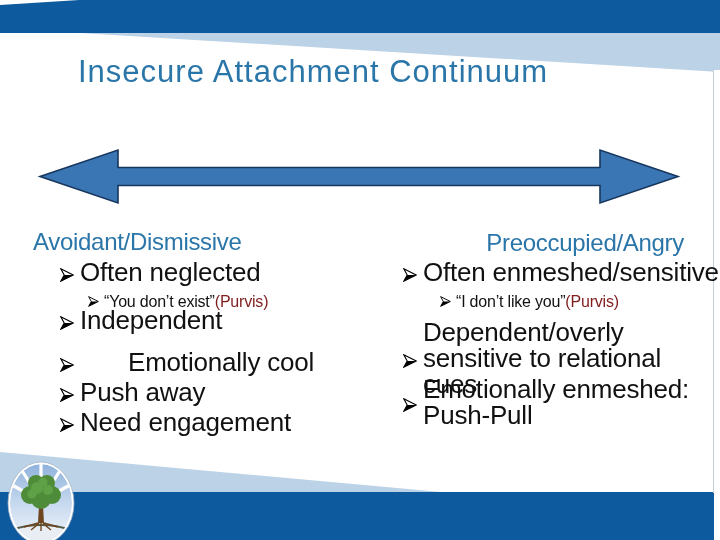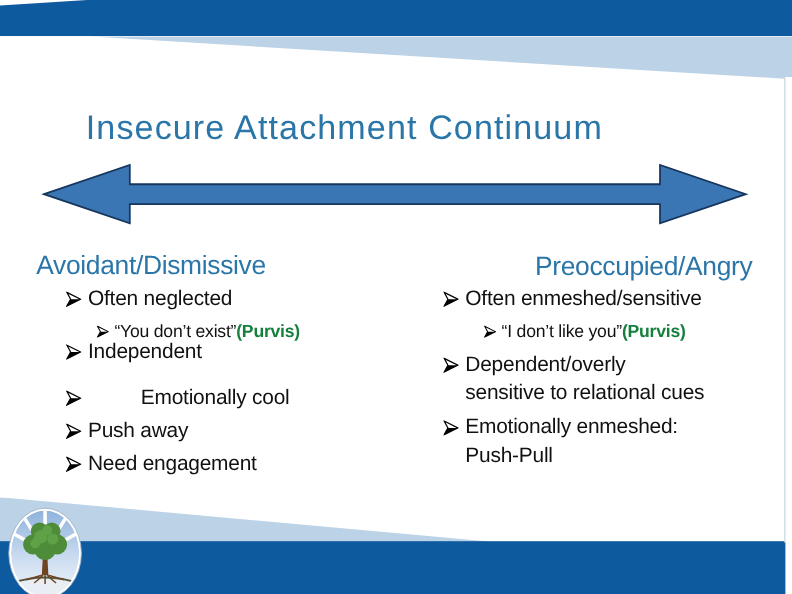--- a/index.html
+++ b/index.html
@@ -34,42 +34,41 @@
   }
   .right-gutter{
     position:absolute;left:713px;top:70px;width:7px;height:423px;
     background:#ffffff;border-left:1px solid #c3cfda;
   }
   
   .title{
     position:absolute;left:78px;top:54px;
     font-size:31px;letter-spacing:1px;color:#2B76A9;
     white-space:nowrap;
-    margin-top:44px;
   }
   
   .arrow-wrap{position:absolute;left:34px;top:147px;width:650px;height:58px;}
   
   .col-heading{
     position:absolute;font-size:24px;color:#2B76A9;
     letter-spacing:-0.3px;white-space:nowrap;
   }
   .col-heading.left{left:33px;top:228px;}
   .col-heading.right{left:448px;top:229px;width:236px;text-align:right;}
   .bullet{
     position:absolute;display:flex;align-items:flex-start;
     color:#111;white-space:pre-line;
   }
-  .bullet.l1{font-size:19px;line-height:26px;letter-spacing:-0.2px;}
+  .bullet.l1{font-size:26px;line-height:26px;letter-spacing:-0.2px;align-items:center;}
   .bullet.l2{font-size:16px;line-height:20px;letter-spacing:-0.2px;}
   .b-icon{flex:0 0 auto;display:inline-block;}
   .bullet.l1 .b-icon{width:14px;height:14px;margin:6px 6px 0 0;}
   .bullet.l2 .b-icon{width:11px;height:11px;margin:4px 5px 0 0;}
   .b-icon svg{display:block;width:100%;height:100%;}
-  .purvis{color:#15803d;font-weight:bold;}
+  .purvis{color:#7f1d1d;}
   .btxt{white-space:pre-line;}
   
   .logo{position:absolute;left:7px;top:461px;width:68px;height:84px;}
 </style>
 </head>
 <body>
 
 <div class="slide">
 
   <div class="top-bar"></div>

